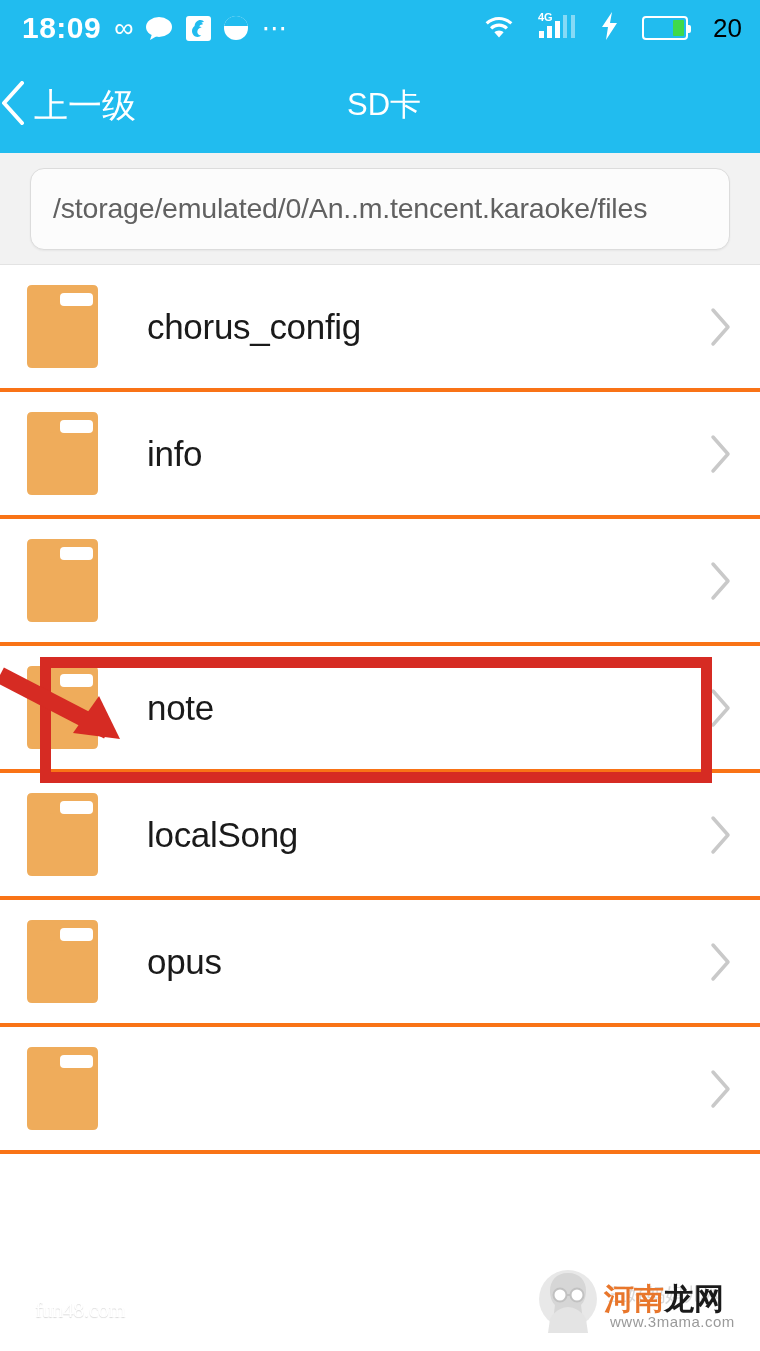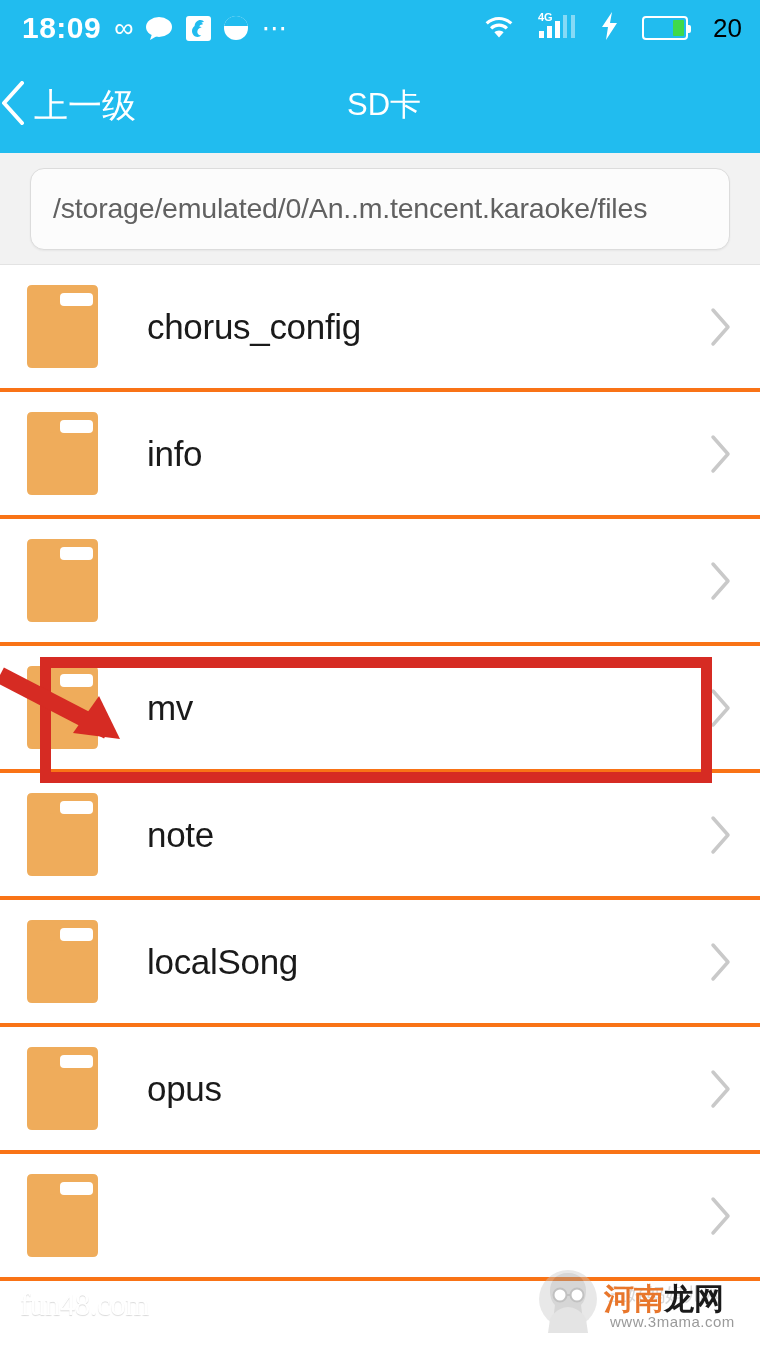--- a/index.html
+++ b/index.html
@@ -228,25 +228,25 @@
     position: absolute;
     right: 8px;
     bottom: 16px;
     width: 216px;
     height: 76px;
     z-index: 40;
     pointer-events: none;
   }
   .wm-left {
     position: absolute;
-    left: 20px;
+    left: 35px;
     bottom: 28px;
     z-index: 40;
     pointer-events: none;
-    font-size: 31px;
+    font-size: 22px;
     color: #ffffff;
     opacity: 0.85;
     font-family: "Liberation Serif", serif;
     letter-spacing: -0.5px;
     text-shadow: 0 1px 1px rgba(0,0,0,0.18);
   }
 </style>
 </head>
 <body>
 
@@ -361,35 +361,20 @@
         <path d="M38 9 Q38 22 28 22 H38 Z" fill="#EFAC5B"></path>
       </svg>
     </span>
     <span class="chevron">
       <svg width="22" height="40" viewBox="0 0 22 40">
           <path d="M3 3 L18 20 L3 37" stroke="#C9C9C9" stroke-width="3.5" fill="none" stroke-linecap="round" stroke-linejoin="round"></path>
         </svg>
     </span>
   </div>
 
-  <div class="file-row">
-    <span class="folder-icon">
-      <svg width="81" height="86" viewBox="0 0 81 86">
-        <path d="M5 6 Q5 1 10 1 H71 Q76 1 76 6 V79 Q76 84 71 84 H10 Q5 84 5 79 Z" fill="#EFAC5B"></path>
-        <rect x="38" y="9" width="33" height="13" rx="4" fill="#ffffff"></rect>
-        <path d="M38 9 Q38 22 28 22 H38 Z" fill="#EFAC5B"></path>
-      </svg>
-    </span>
-    <span class="file-name">mv</span>
-    <span class="chevron">
-      <svg width="22" height="40" viewBox="0 0 22 40">
-          <path d="M3 3 L18 20 L3 37" stroke="#C9C9C9" stroke-width="3.5" fill="none" stroke-linecap="round" stroke-linejoin="round"></path>
-        </svg>
-    </span>
-  </div>
 
   <div class="file-row">
     <span class="folder-icon">
       <svg width="81" height="86" viewBox="0 0 81 86">
         <path d="M5 6 Q5 1 10 1 H71 Q76 1 76 6 V79 Q76 84 71 84 H10 Q5 84 5 79 Z" fill="#EFAC5B"></path>
         <rect x="38" y="9" width="33" height="13" rx="4" fill="#ffffff"></rect>
         <path d="M38 9 Q38 22 28 22 H38 Z" fill="#EFAC5B"></path>
       </svg>
     </span>
     <span class="file-name">note</span>

